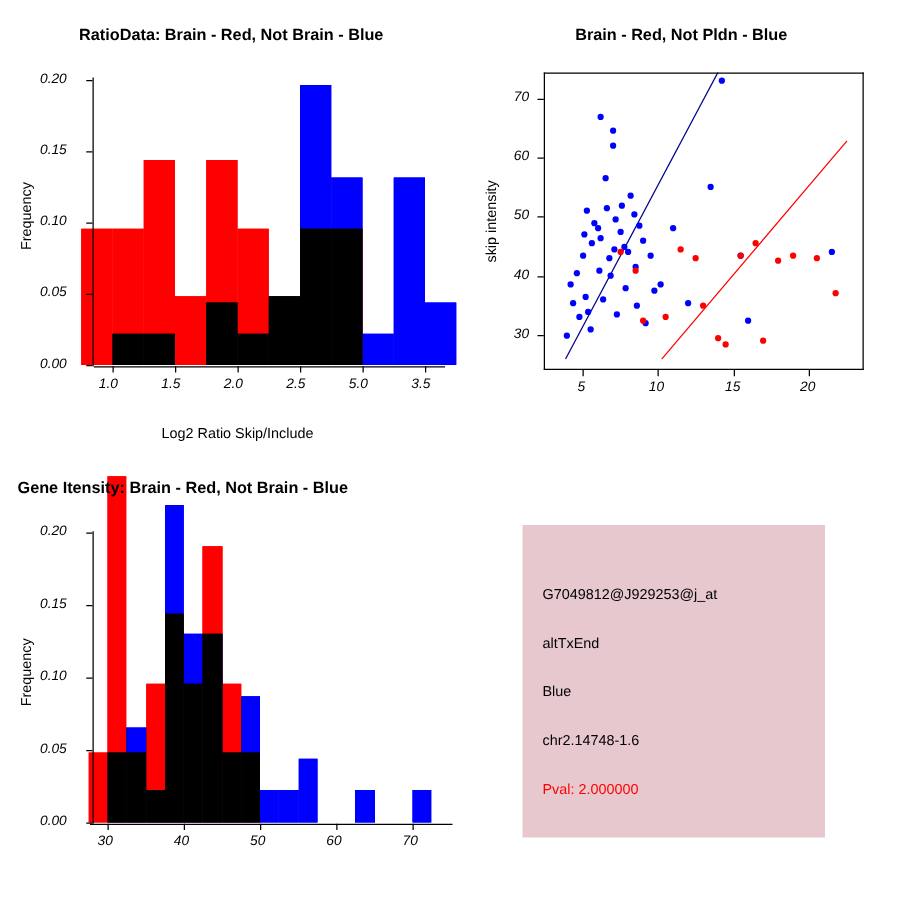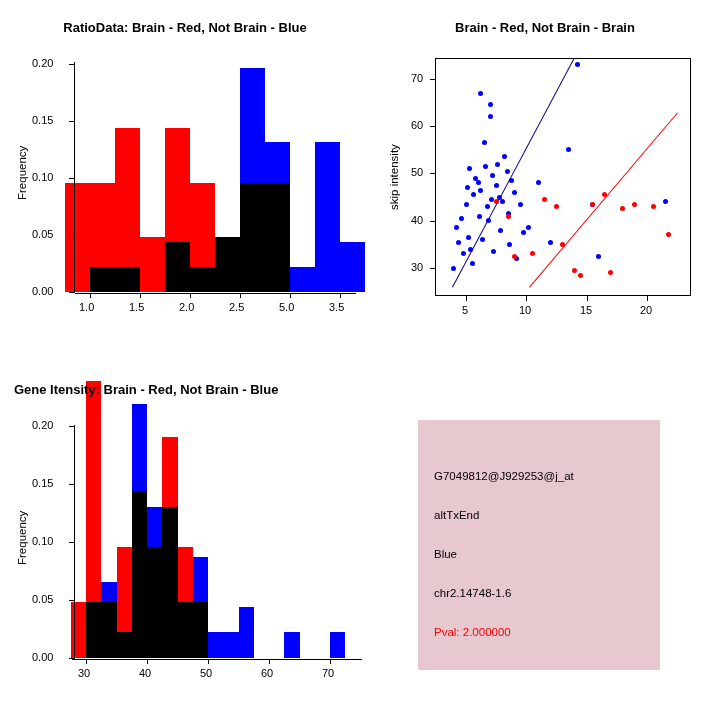--- a/index.html
+++ b/index.html
@@ -33,20 +33,21 @@
     font-size: 11.5px;
     white-space: nowrap;
     transform-origin: 0 0;
     transform: rotate(-90deg);
     position: absolute;
   }
   .tick-lbl {
     position: absolute;
     font-size: 11px;
     white-space: nowrap;
+    font-style: italic;
   }
   .axisline {
     position: absolute;
     background: #000;
   }
   .bar {
     position: absolute;
   }
   .pt {
     position: absolute;
@@ -70,20 +71,21 @@
   }
 </style>
 </head>
 <body>
 
 <div class="panel" style="left:0;top:0;width:370px;height:360px;">
   <div class="ptitle" style="position:absolute;left:0;top:20px;width:370px;">RatioData: Brain - Red, Not Brain - Blue</div>
 
   <div class="ylab" style="left:16px;top:200px;">Frequency</div>
 
+  <div class="axis-label" style="position:absolute;left:30px;top:341px;width:320px;">Log2 Ratio Skip/Include</div>
 
   <div class="axisline" style="left:74px;top:62px;width:1px;height:231px;"></div>
   <div class="axisline" style="left:75px;top:293px;width:281px;height:1px;"></div>
 
   <div class="axisline" style="left:69px;top:292px;width:5px;height:1px;"></div>
   <div class="tick-lbl" style="left:32px;top:285px;">0.00</div>
   <div class="axisline" style="left:69px;top:235px;width:5px;height:1px;"></div>
   <div class="tick-lbl" style="left:32px;top:228px;">0.05</div>
   <div class="axisline" style="left:69px;top:178px;width:5px;height:1px;"></div>
   <div class="tick-lbl" style="left:32px;top:171px;">0.10</div>
@@ -122,21 +124,21 @@
       <div class="bar" style="left: 140px; top: 237.04px; width: 25px; height: 54.96px; background: rgb(255, 0, 0); mix-blend-mode: multiply; box-sizing: border-box; border: 1px solid rgb(255, 0, 0);"></div>
       <div class="bar" style="left: 165px; top: 128.265px; width: 25px; height: 163.735px; background: rgb(255, 0, 0); mix-blend-mode: multiply; box-sizing: border-box; border: 1px solid rgb(255, 0, 0);"></div>
       <div class="bar" style="left: 190px; top: 183.225px; width: 25px; height: 108.775px; background: rgb(255, 0, 0); mix-blend-mode: multiply; box-sizing: border-box; border: 1px solid rgb(255, 0, 0);"></div>
       <div class="bar" style="left: 215px; top: 237.04px; width: 25px; height: 54.96px; background: rgb(255, 0, 0); mix-blend-mode: multiply; box-sizing: border-box; border: 1px solid rgb(255, 0, 0);"></div>
       <div class="bar" style="left: 240px; top: 183.225px; width: 25px; height: 108.775px; background: rgb(255, 0, 0); mix-blend-mode: multiply; box-sizing: border-box; border: 1px solid rgb(255, 0, 0);"></div>
       <div class="bar" style="left: 265px; top: 183.225px; width: 25px; height: 108.775px; background: rgb(255, 0, 0); mix-blend-mode: multiply; box-sizing: border-box; border: 1px solid rgb(255, 0, 0);"></div>
     </div>
 </div>
 
 <div class="panel" style="left:370px;top:0;width:350px;height:360px;">
-  <div class="ptitle" style="position:absolute;left:0;top:20px;width:350px;">Brain - Red, Not Brain - Brain</div>
+  <div class="ptitle" style="position:absolute;left:0;top:20px;width:350px;">Brain - Red, Not Pldn - Blue</div>
   <div class="ylab" style="left:18px;top:210px;">skip intensity</div>
 
   <div class="axisline" style="left:65px;top:58px;width:1px;height:238px;"></div>
   <div class="axisline" style="left:320px;top:58px;width:1px;height:238px;"></div>
   <div class="axisline" style="left:65px;top:58px;width:256px;height:1px;"></div>
   <div class="axisline" style="left:65px;top:295px;width:256px;height:1px;"></div>
 
   <div class="axisline" style="left:60px;top:268px;width:5px;height:1px;"></div>
   <div class="tick-lbl" style="left:41px;top:261px;">30</div>
   <div class="axisline" style="left:60px;top:221px;width:5px;height:1px;"></div>

